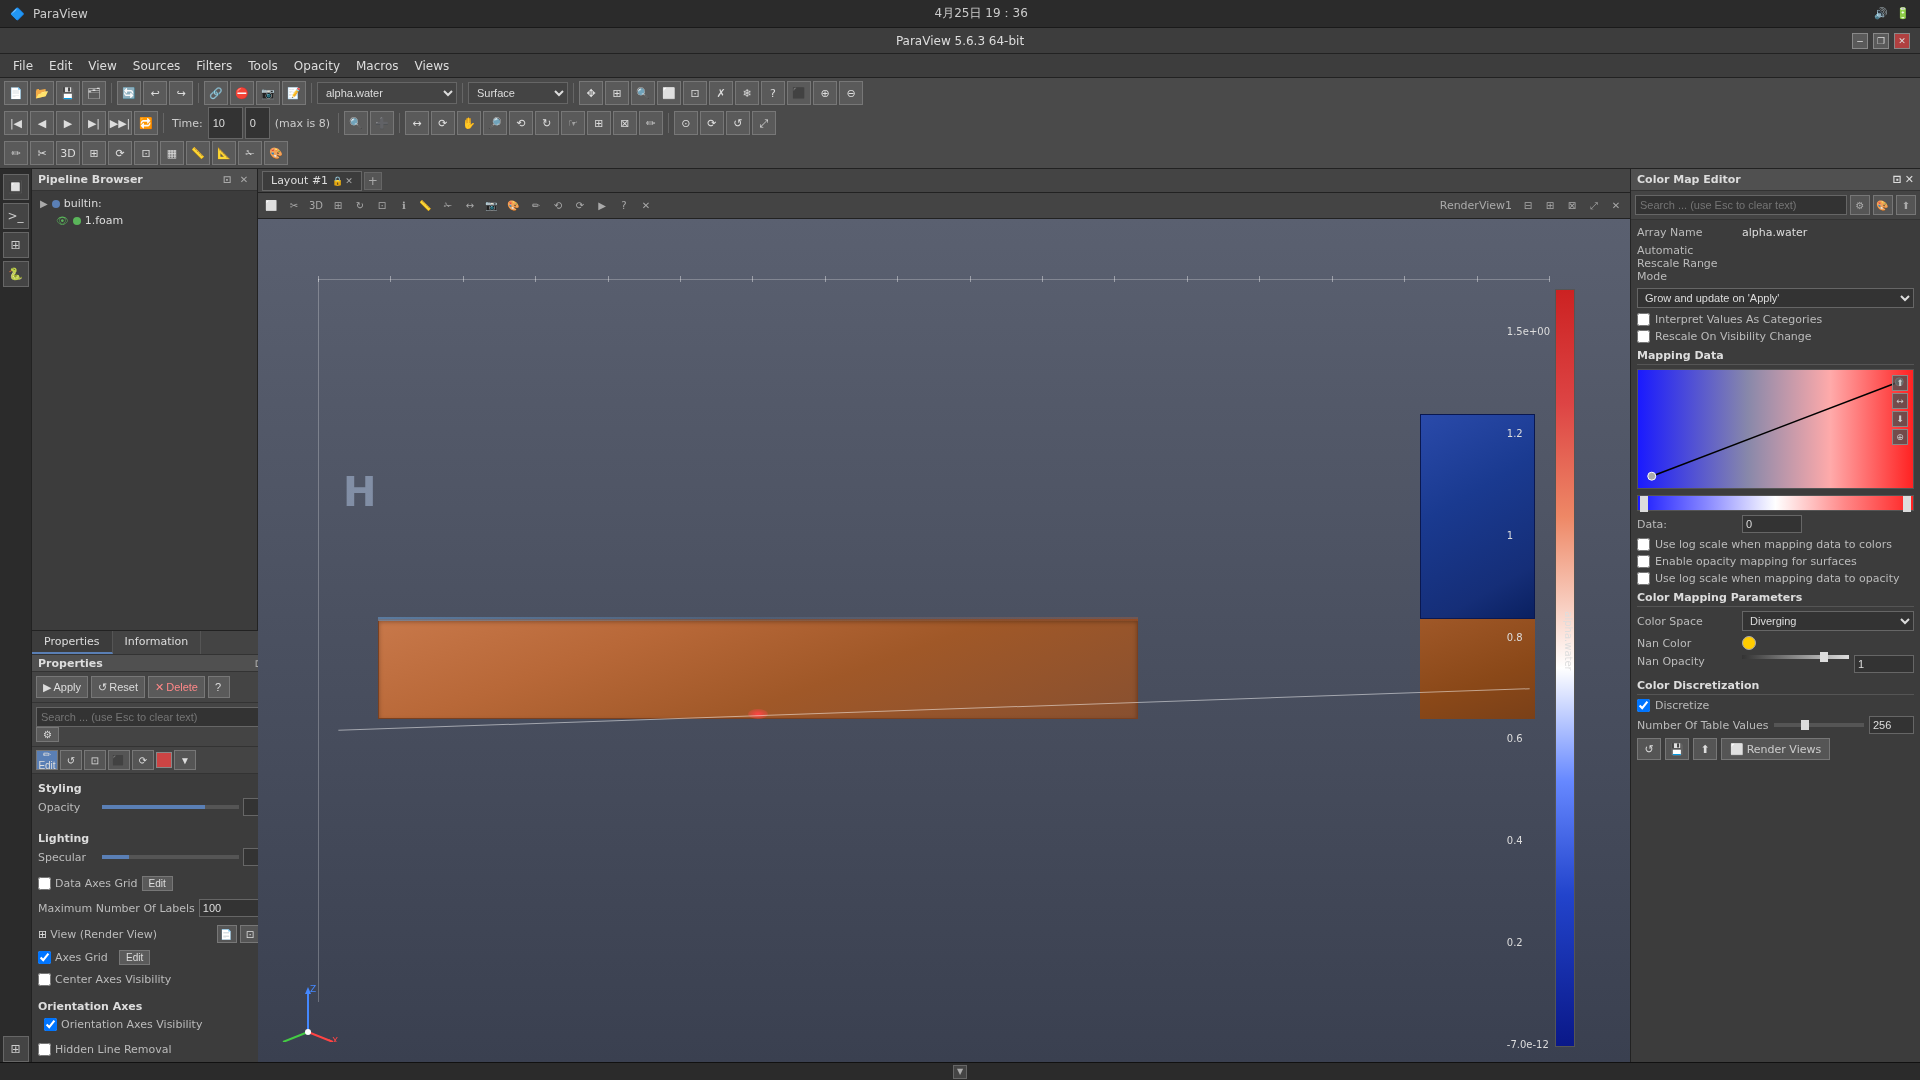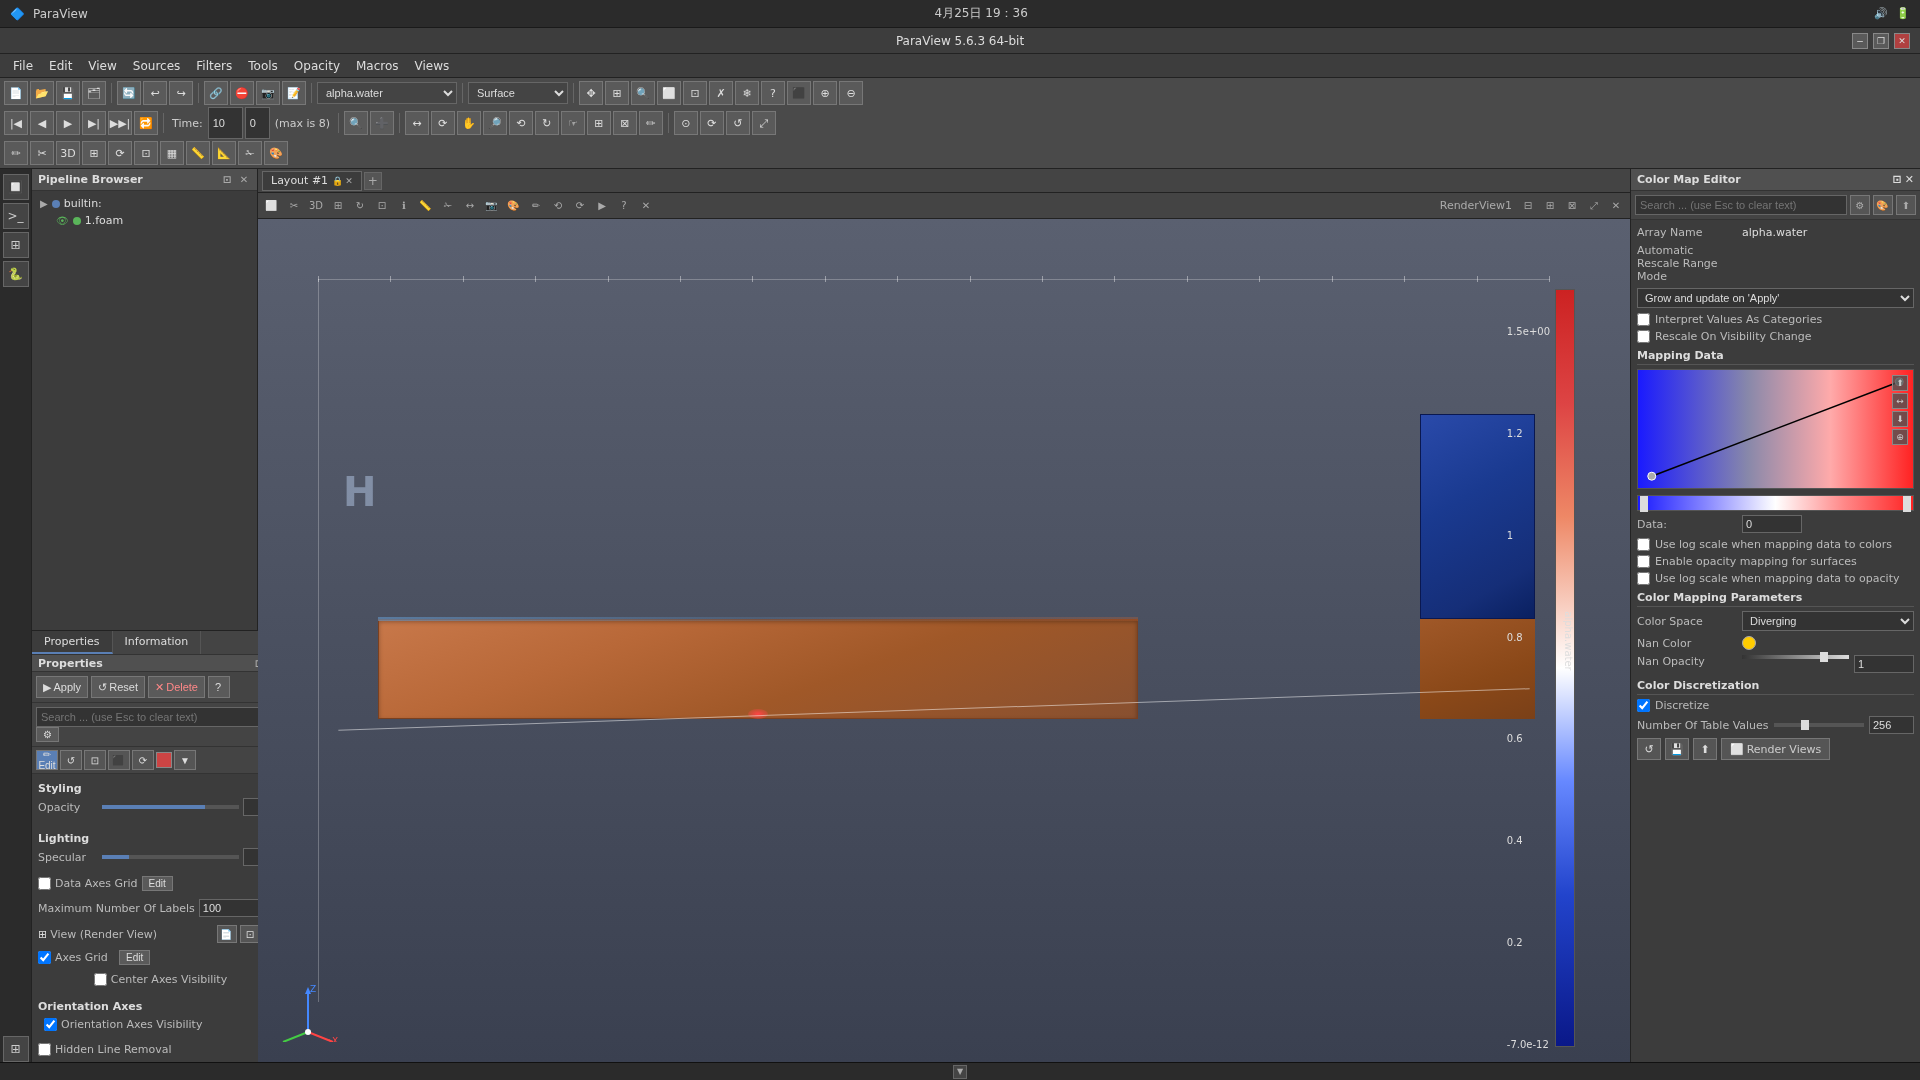--- a/index.html
+++ b/index.html
@@ -928,21 +928,21 @@
         <div class="view-btn">⊡</div>
         <div class="view-btn">⟳</div>
       </div>
 
       <div class="props-full-row" style="padding:2px 6px;">
         <input type="checkbox" checked="" style="">
         <span class="props-label">Axes Grid</span>
         <button class="props-btn-sm">Edit</button>
       </div>
 
-      <div class="props-full-row" style="padding:2px 6px;justify-content:center;">
+      <div class="props-full-row" style="padding:2px 6px;">
         <input type="checkbox" style="">
         <span class="props-label">Center Axes Visibility</span>
       </div>
 
       <div class="props-section">
         <div class="props-section-title">Orientation Axes</div>
         <div class="props-full-row" style="padding:2px 6px;">
           <input type="checkbox" checked="" style="">
           <span class="props-label">Orientation Axes Visibility</span>
         </div>

